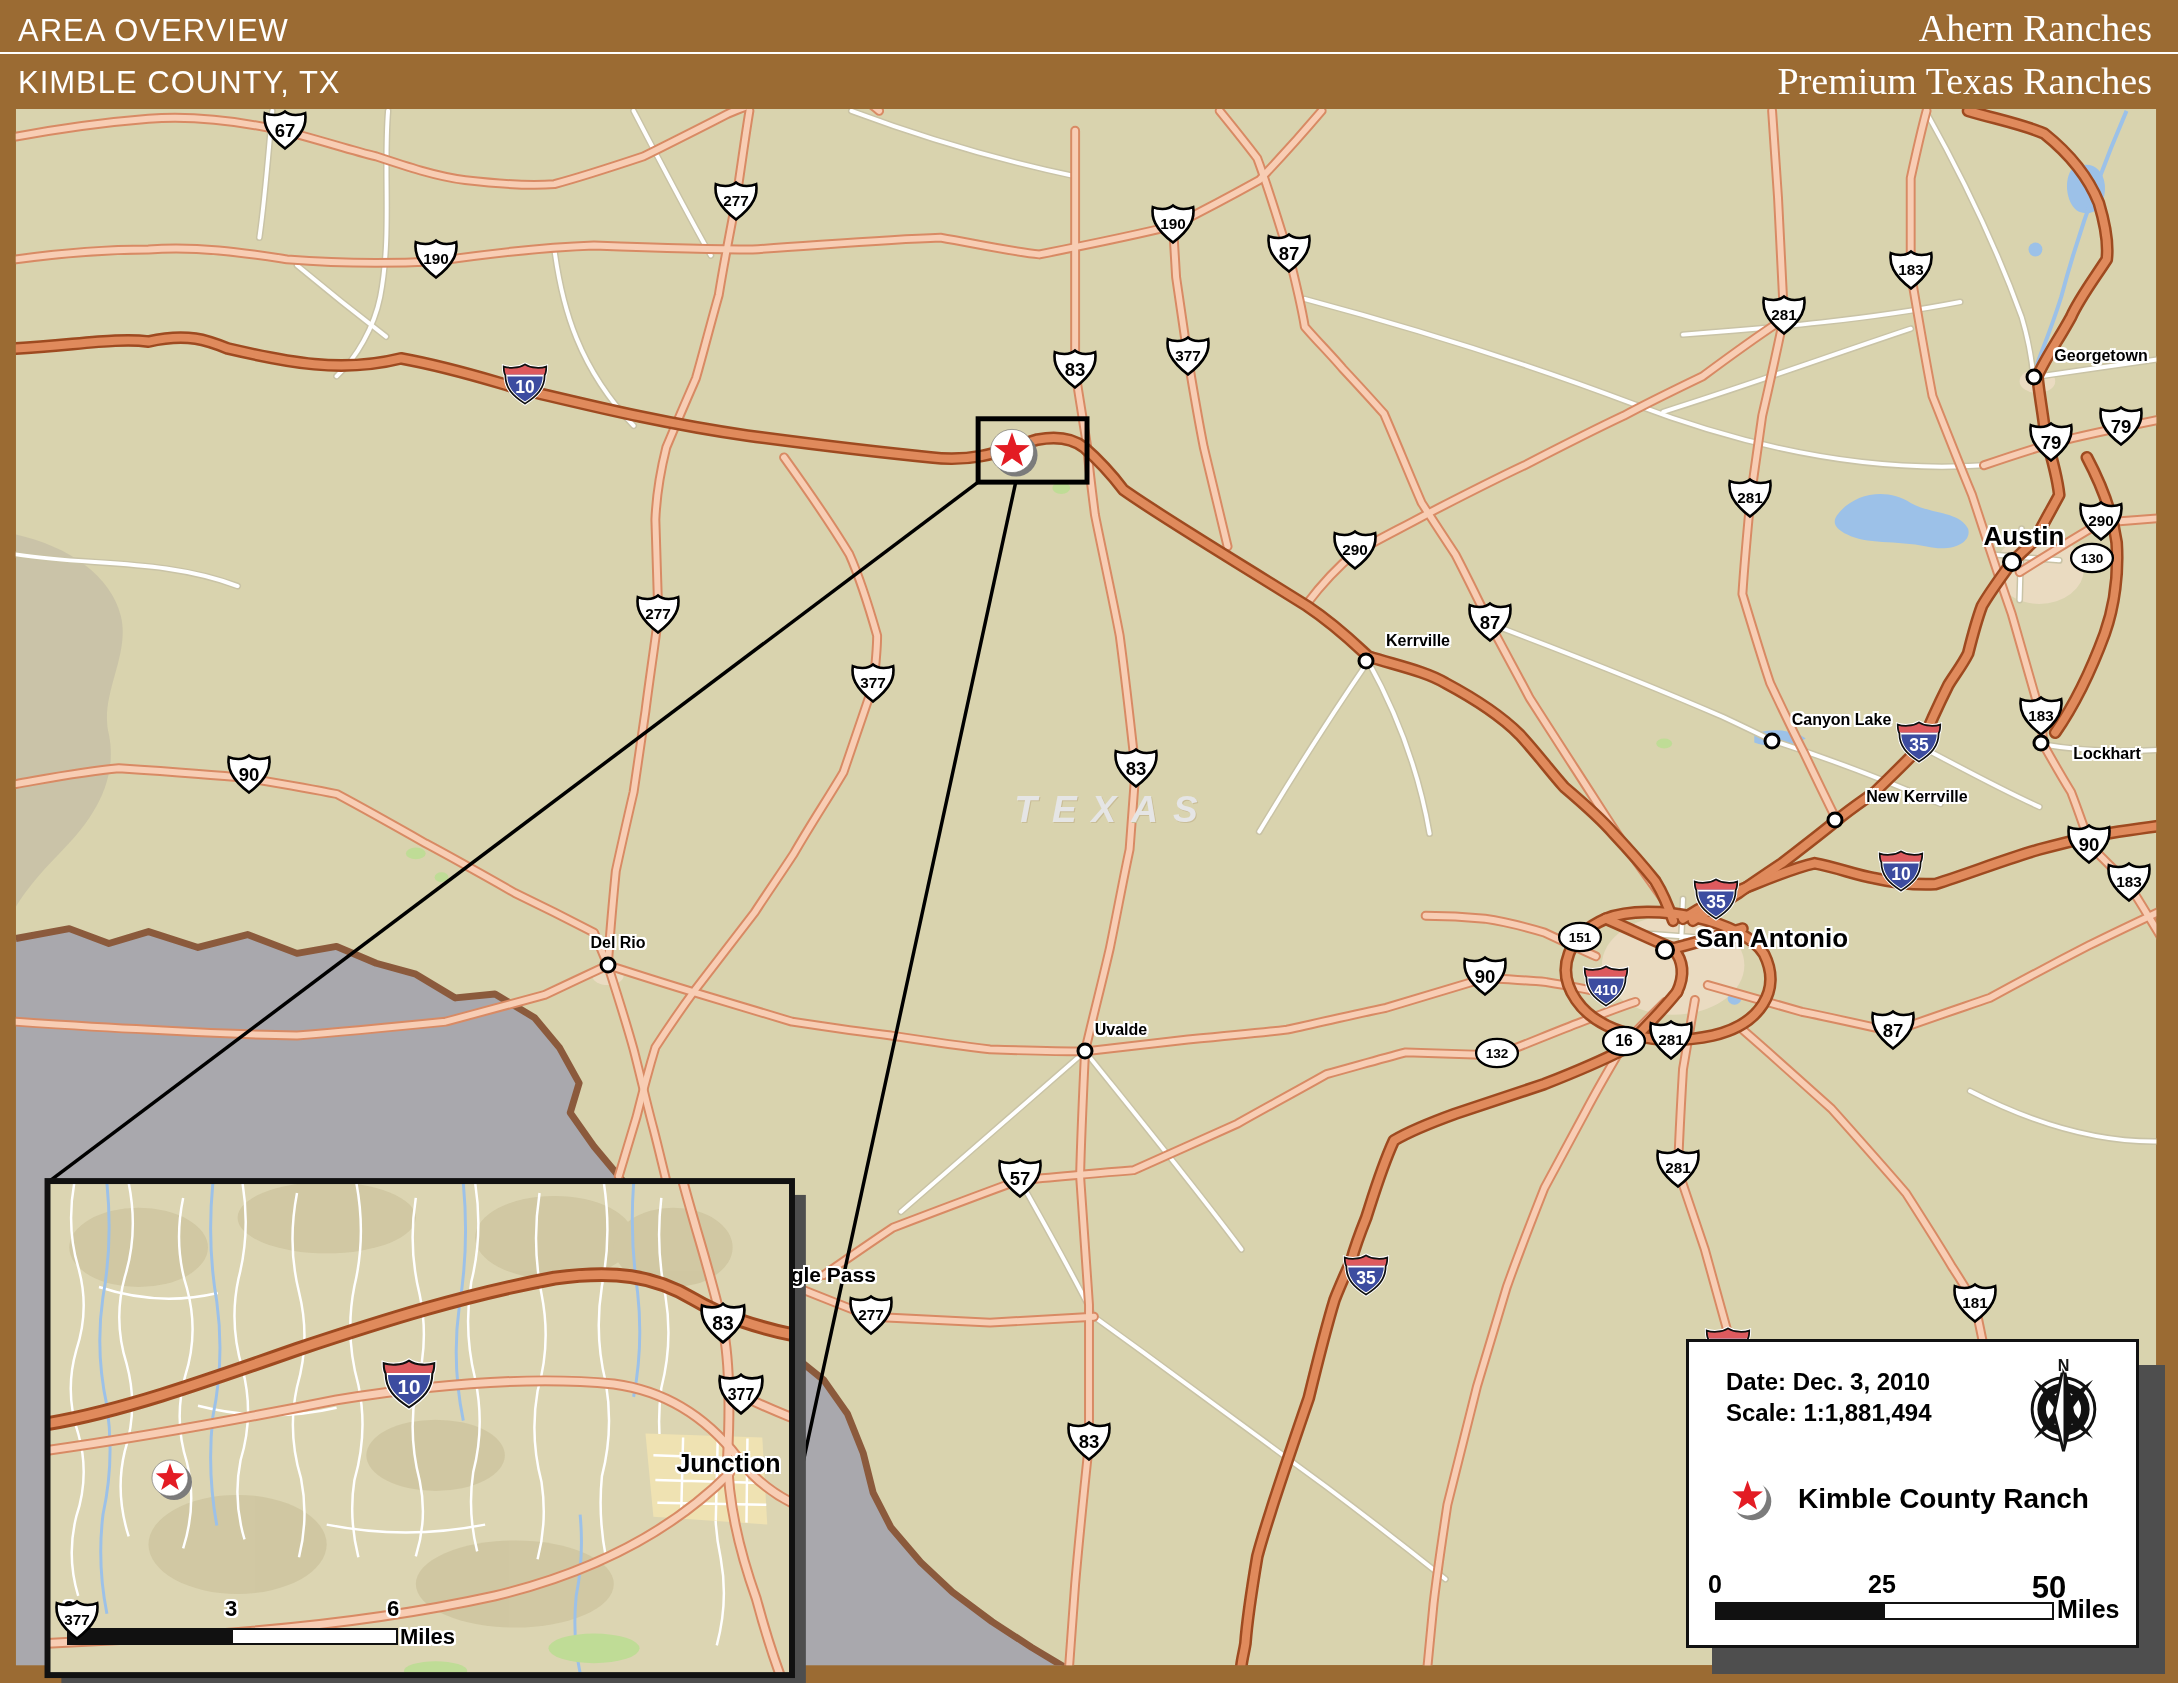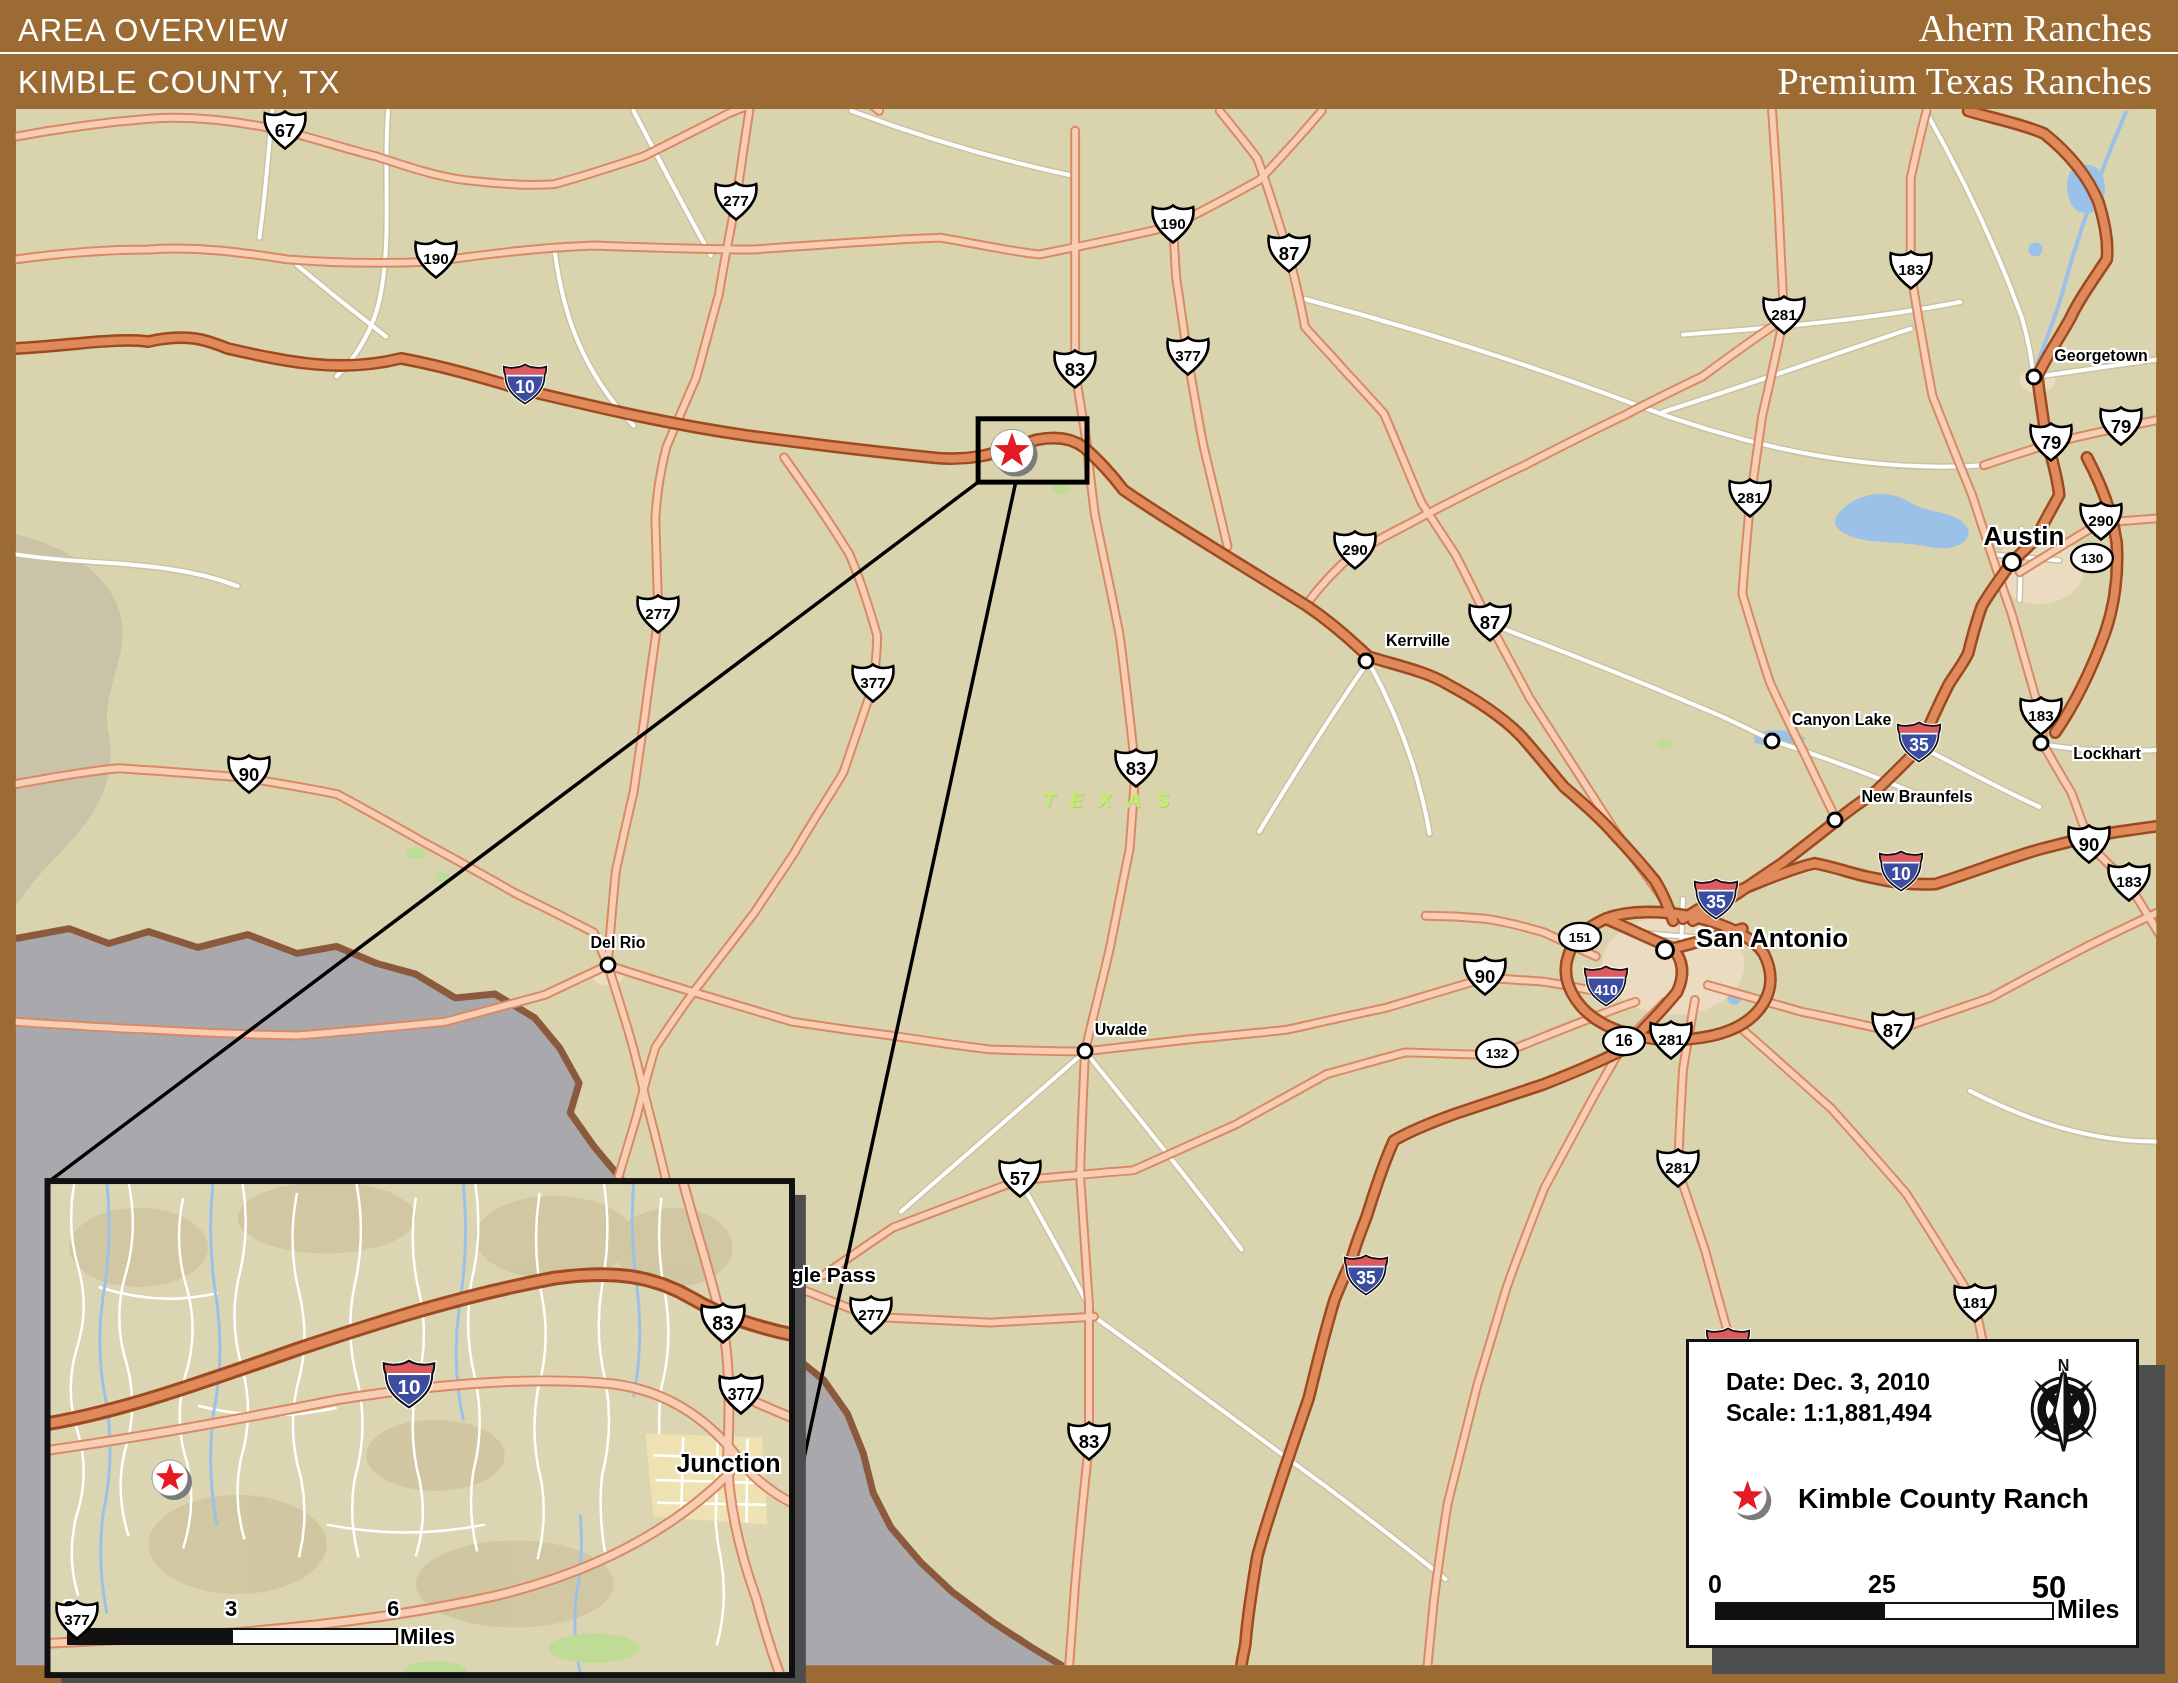--- a/index.html
+++ b/index.html
@@ -18,21 +18,21 @@
   .city-dot{position:absolute;width:11px;height:11px;background:#fff;border:3px solid #000;border-radius:50%;transform:translate(-50%,-50%);}
   .city-dot.big{width:14px;height:14px;}
   .halo{text-shadow:-2px -2px 0 #fff,2px -2px 0 #fff,-2px 2px 0 #fff,2px 2px 0 #fff,0 -2px 0 #fff,0 2px 0 #fff,-2px 0 0 #fff,2px 0 0 #fff;}
   .city-label{position:absolute;transform:translate(-50%,-50%);font-weight:bold;font-size:16px;color:#000;white-space:nowrap;}
   .city-label.big{font-size:26px;}
   .shield{position:absolute;transform:translate(-50%,-50%);}
   .marker{position:absolute;transform:translate(-50%,-50%);}
   svg text{font-family:"Liberation Sans",sans-serif;font-weight:bold;text-anchor:middle;}
 
   .texas-label{position:absolute;left:975px;top:789px;width:277px;text-align:center;
-    font-size:20px;font-style:italic;font-weight:bold;color:#bef264;letter-spacing:15px;
+    font-size:37px;font-style:italic;font-weight:bold;color:#e5e5e5;letter-spacing:15px;
     text-shadow:1px 1px 0 #c9bd97;}
   .kimble-label{position:absolute;left:248px;top:1493px;width:267px;text-align:center;
     font-size:25px;font-style:italic;font-weight:bold;color:#A3734D;letter-spacing:6px;line-height:41px;}
   .junction-label{position:absolute;left:637px;top:1449px;width:183px;text-align:center;
     font-weight:bold;font-size:25px;color:#000000;}
   .eagle-clip{position:absolute;left:793px;top:1263px;width:144px;height:34px;overflow:hidden;}
   .eagle-clip span{position:relative;left:-28px;font-weight:bold;font-size:21px;color:#000;white-space:nowrap;}
 
   
   .sb-tick{position:absolute;transform:translateX(-50%);font-weight:bold;color:#000;}
@@ -390,21 +390,21 @@
       <div class="city-label halo" style="left: 2101px; top: 356px;">Georgetown</div>
       <div class="city-dot big" style="left: 2012px; top: 562px;"></div>
       <div class="city-label halo big" style="left: 2024px; top: 536px;">Austin</div>
       <div class="city-dot" style="left: 1366px; top: 661px;"></div>
       <div class="city-label halo" style="left: 1418px; top: 641px;">Kerrville</div>
       <div class="city-dot" style="left: 1772px; top: 741px;"></div>
       <div class="city-label halo" style="left: 1832px; top: 720px; padding-left: 19px;">Canyon Lake</div>
       <div class="city-dot" style="left: 2041px; top: 743px;"></div>
       <div class="city-label halo" style="left: 2107px; top: 754px;">Lockhart</div>
       <div class="city-dot" style="left: 1835px; top: 820px;"></div>
-      <div class="city-label halo" style="left: 1917px; top: 797px;">New Braunfels</div>
+      <div class="city-label halo" style="left: 1917px; top: 797px;">New Kerrville</div>
       <div class="city-dot big" style="left: 1665px; top: 950px;"></div>
       <div class="city-label halo big" style="left: 1772px; top: 938px;">San Antonio</div>
       <div class="city-dot" style="left: 608px; top: 965px;"></div>
       <div class="city-label halo" style="left: 618px; top: 943px;">Del Rio</div>
       <div class="city-dot" style="left: 1085px; top: 1051px;"></div>
       <div class="city-label halo" style="left: 1121px; top: 1030px;">Uvalde</div>
       <div class="shield" style="left: 525px; top: 386px;"><svg width="48" viewBox="0 0 44 40">
       <defs>
             <clipPath id="sc0">
               <path d="M22 2 C16 6 7 5.5 2.5 4 C2.5 8 3 10.5 4 12 C4 24 11 31 22 38 C33 31 40 24 40 12 C41 10.5 41.5 8 41.5 4 C37 5.5 28 6 22 2 Z"></path>

